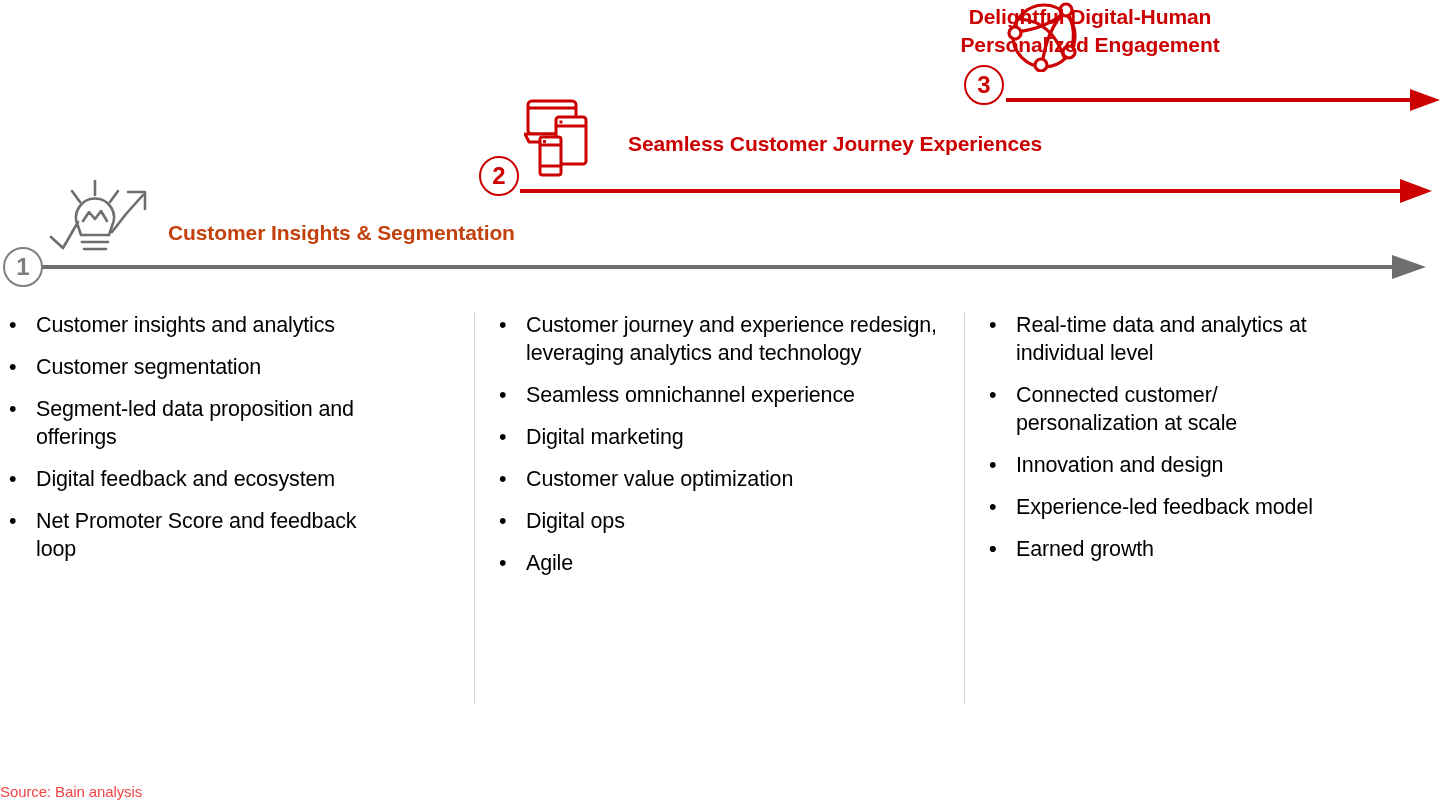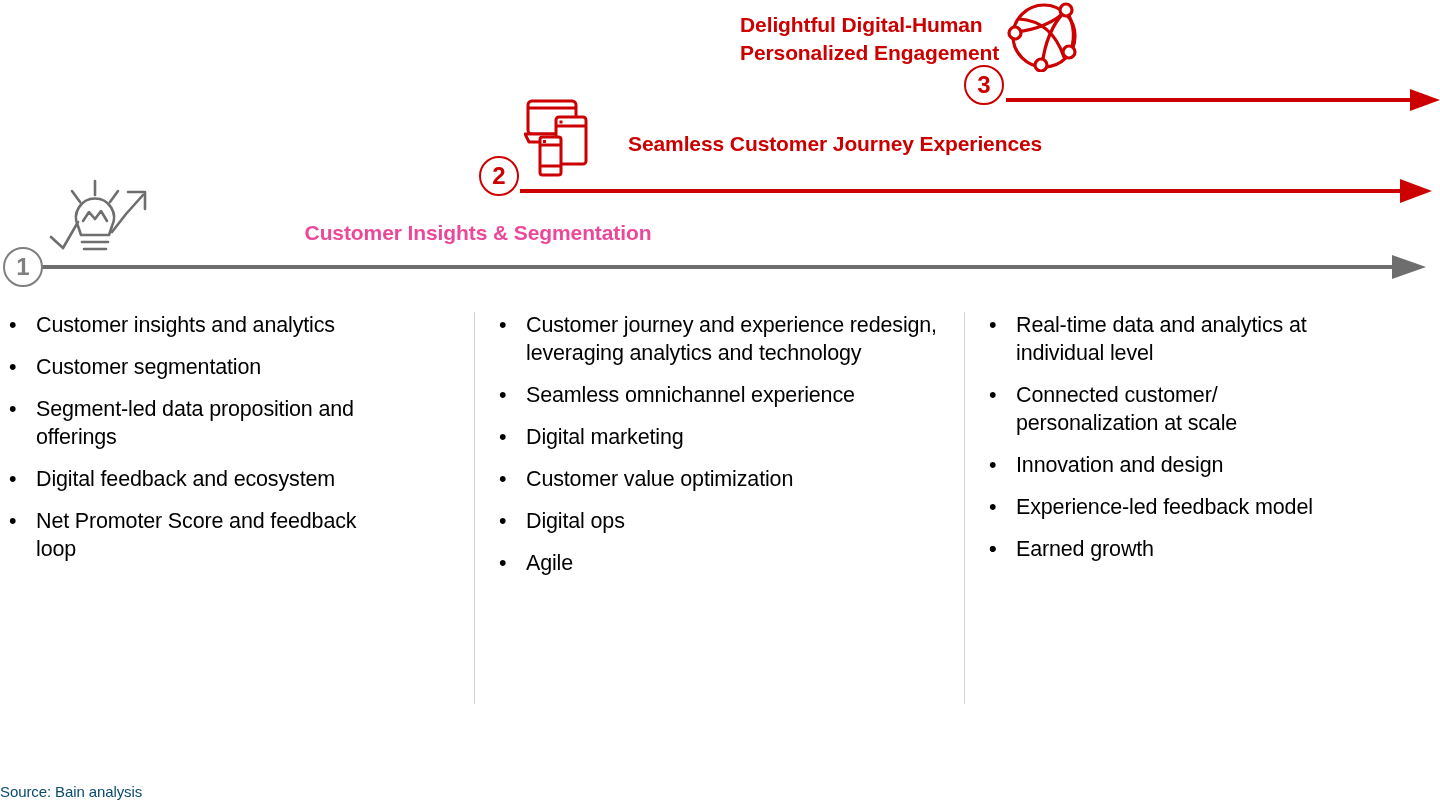--- a/index.html
+++ b/index.html
@@ -62,23 +62,23 @@
   
   .stage-heading {
     position: absolute;
     font-size: 21px;
     font-weight: bold;
     line-height: 1.32;
     letter-spacing: -0.1px;
     white-space: pre-line;
     z-index: 4;
   }
-  .stage-heading.gray { color: #ec4899; text-align: center; }
+  .stage-heading.gray { color: #c2410c; }
   .stage-heading.red  { color: #cc0000; }
-  .stage-heading.right { text-align: left; margin-top: 8px; }
+  .stage-heading.right { text-align: center; }
 
   
   .stage-icon {
     position: absolute;
     z-index: 4;
   }
 
   
   .columns {
     position: absolute;
@@ -121,21 +121,21 @@
     color: #000000;
   }
 
   
   .source-note {
     position: absolute;
     left: 0;
     top: 783px;
     font-size: 15px;
     line-height: 1.2;
-    color: #0c4a6e;
+    color: #ef4444;
     letter-spacing: -0.1px;
   }
 </style>
 </head>
 <body>
 
 <div id="stage">
 
   <div class="arrow-row" style="left:0; top:85px;">
     <svg class="arrow-svg" width="1440" height="30" viewBox="0 0 1440 30">

